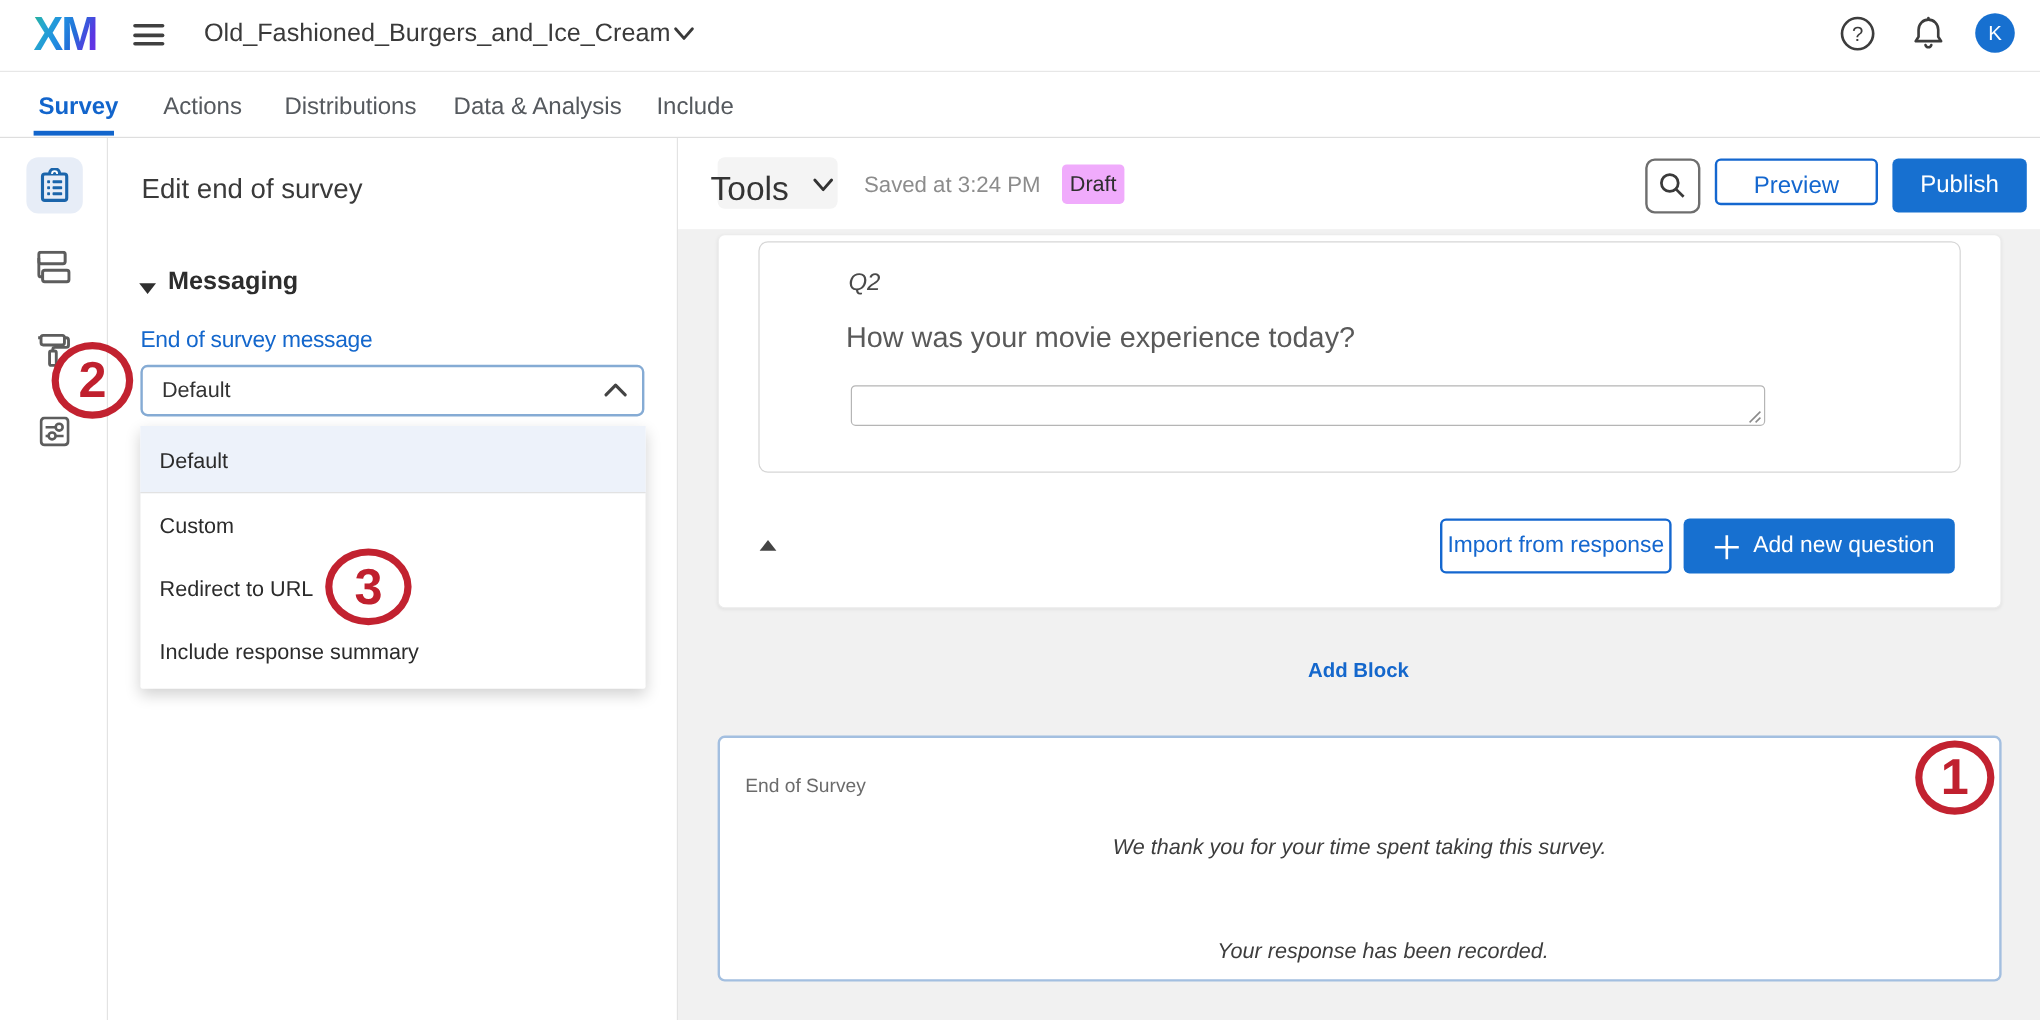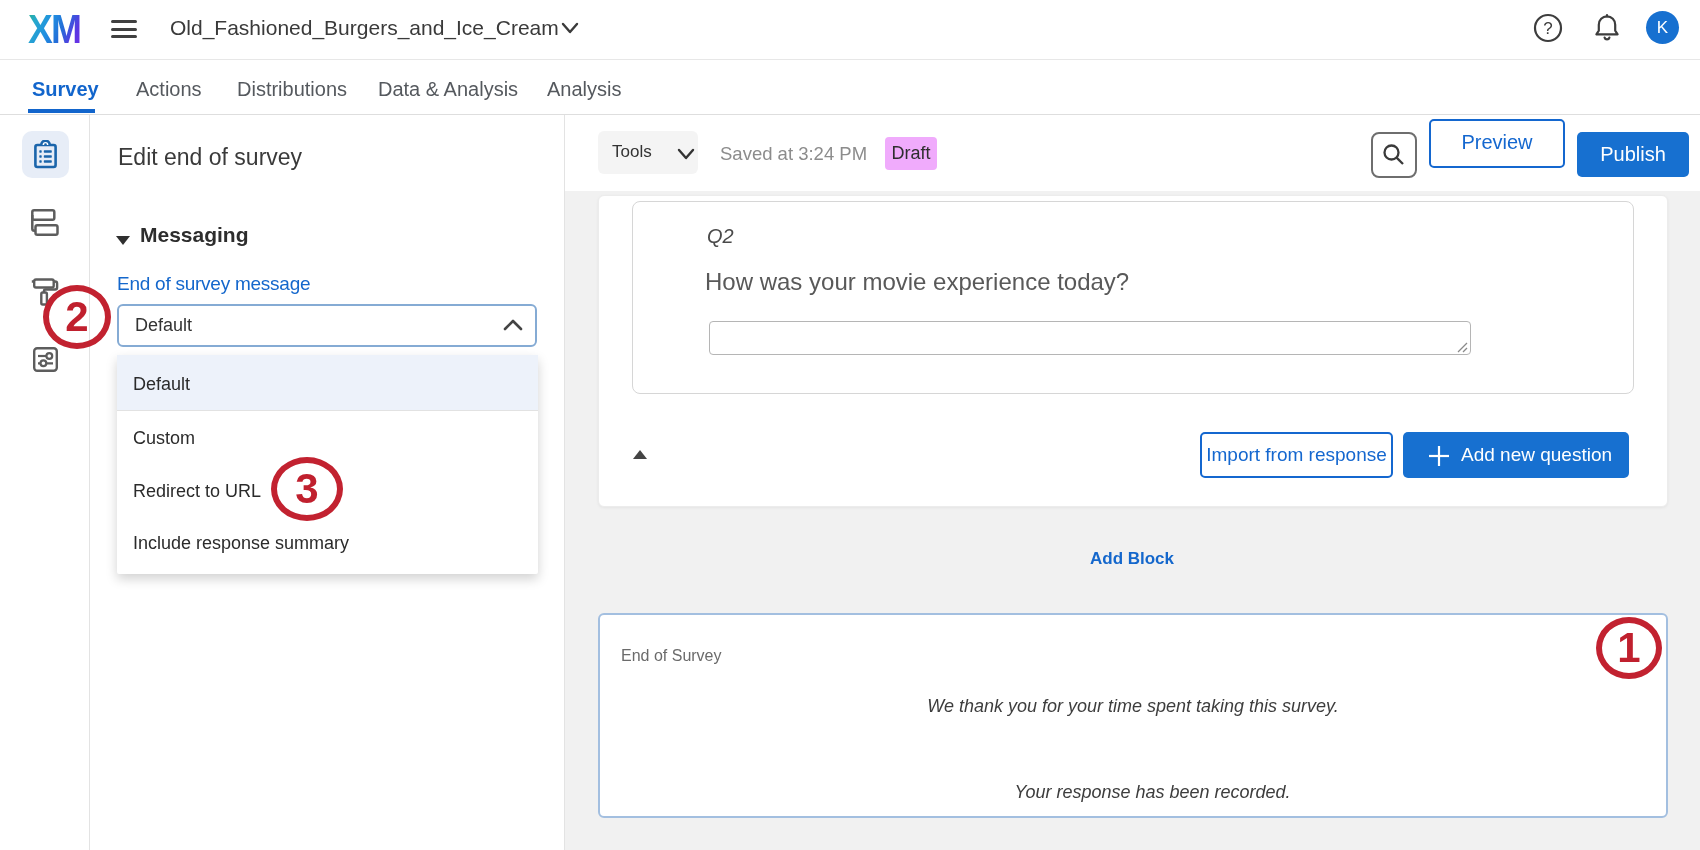--- a/index.html
+++ b/index.html
@@ -50,27 +50,27 @@
     box-shadow:0 5px 12px rgba(0,0,0,0.18); border-radius:2px; }
   .mitem { left:117px; width:421px; font-size:18px; color:#2b2b2b; }
   #mi1 { top:355px; height:56px; background:#edf2fa; border-bottom:1px solid #e2e2e2; }
   .mtxt { left:133px; }
 
   
   #mainbg { left:565px; top:115px; width:1135px; height:735px; background:#f1f1f1; }
   #toolstrip { left:565px; top:115px; width:1135px; height:76px; background:#fff; }
   #toolsbtn { left:598px; top:131px; width:100px; height:43px; background:#f4f4f4;
     border-radius:6px; }
-  #toolstext { left:612px; top:142px; font-size:17px; color:#333; }
+  #toolstext { left:592px; top:142px; font-size:28px; color:#333; }
   #savedat { left:720px; top:143px; font-size:18.5px; color:#8c8c8c; }
   #draft { left:885px; top:137px; width:52px; height:33px; background:#f0abfc;
     border-radius:4px; font-size:18px; color:#2e2e2e; text-align:center; line-height:33px; }
   #searchbtn { left:1371px; top:132px; width:46px; height:46px; background:#fff;
     border:2px solid #6e6e6e; border-radius:8px; }
-  #previewbtn { left:1429px; top:119px; width:136px; height:49px; background:#fff;
+  #previewbtn { left:1429px; top:132px; width:136px; height:39px; background:#fff;
     border:2px solid #1467cf; border-radius:5px; color:#1467cf; font-size:20px;
     text-align:center; line-height:42px; }
   #publishbtn { left:1577px; top:132px; width:112px; height:45px; background:#1770d0;
     border-radius:5px; color:#fff; font-size:20px; text-align:center; line-height:45px; }
 
   #block1 { left:598px; top:195px; width:1070px; height:312px; background:#fff;
     border:1px solid #ececec; border-radius:6px; box-shadow:0 1px 3px rgba(0,0,0,0.06); }
   #qcard { left:632px; top:201px; width:1002px; height:193px; background:#fff;
     border:1px solid #d6d6d6; border-radius:8px; }
   #q2 { left:707px; top:225px; font-size:20px; color:#4a4a4a;font-style:italic; }
@@ -122,21 +122,21 @@
     <path d="M11.6,24.6 a2.5,2.5 0 0 0 4.8,0" fill="none" stroke="#3d3d3d" stroke-width="2.2" stroke-linecap="round"></path>
   </svg>
   <div class="abs" id="avatar">K</div>
 
   <div class="abs" id="navbar"></div>
   <div class="abs tab" id="tab-survey">Survey</div>
   <div class="abs" id="underline"></div>
   <div class="abs tab" style="left:136px;">Actions</div>
   <div class="abs tab" style="left:237px;">Distributions</div>
   <div class="abs tab" style="left:378px;">Data &amp; Analysis</div>
-  <div class="abs tab" style="left:547px;">Analysis</div>
+  <div class="abs tab" style="left:547px;">Include</div>
 
   <div class="abs" id="sidebar"></div>
   <div class="abs" id="icon1bg"></div>
   <svg class="abs" style="left:33px; top:140px;" width="25" height="29" viewBox="0 0 25 29">
     <rect x="2.4" y="5" width="20.2" height="22" rx="2" fill="none" stroke="#1b65ab" stroke-width="2.6"></rect>
     <path d="M8.3,5 v-0.2 a4.2,4.2 0 0 1 8.4,0 v0.2" fill="#fff" stroke="#1b65ab" stroke-width="2.6"></path>
     <circle cx="12.5" cy="4.6" r="1.3" fill="#1b65ab"></circle>
     <rect x="6.3" y="10.3" width="2.4" height="2.4" rx="0.6" fill="#1b65ab"></rect>
     <rect x="10.8" y="10.3" width="8" height="2.4" rx="0.6" fill="#1b65ab"></rect>
     <rect x="6.3" y="15.3" width="2.4" height="2.4" rx="0.6" fill="#1b65ab"></rect>

